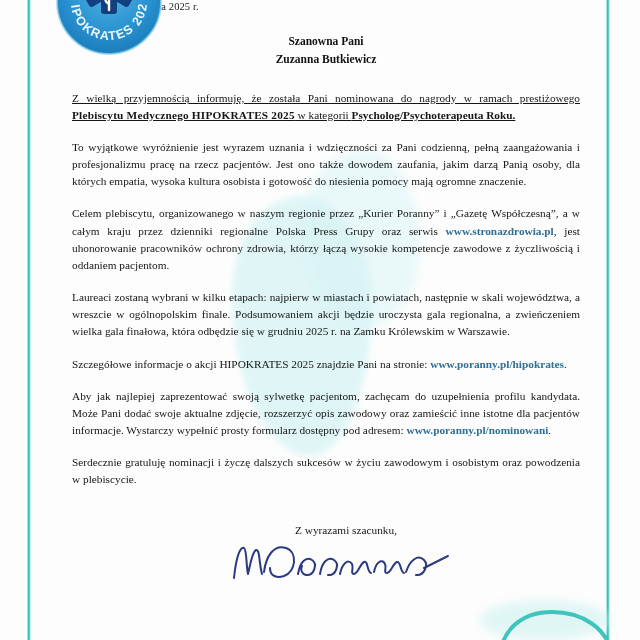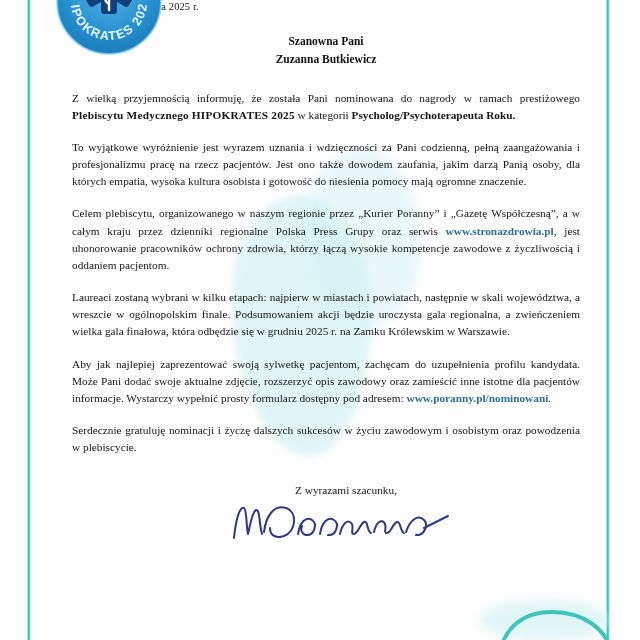--- a/index.html
+++ b/index.html
@@ -121,37 +121,37 @@
   .salutation .name { display: block; }
 
   p.body {
     font-size: 11.3px;
     line-height: 1.52;
     color: #151515;
     text-align: justify;
     margin: 15px 0 0 0;
     text-justify: inter-word;
   }
-  p.body.first { margin-top: 21px; }
+  p.body.first { margin-top: 21px; text-decoration: underline; }
 
   b, .b { font-weight: bold; }
 
   .wide {
     font-weight: bold;
     letter-spacing: .2px;
   }
 
   a.link, .link {
     color: #2f6f96;
     font-weight: bold;
     text-decoration: none;
   }
 
   .closing {
-    margin-top: 28px;
+    margin-top: 36px;
     text-align: center;
     font-size: 11.3px;
     color: #151515;
     padding-left: 40px;
   }
 
   .signature {
     margin-top: 2px;
     text-align: center;
     padding-left: 30px;
@@ -222,20 +222,23 @@
     </p>
 
     <p class="body">To wyjątkowe wyróżnienie jest wyrazem uznania i wdzięczności za Pani codzienną, pełną zaangażowania i profesjonalizmu pracę na rzecz pacjentów. Jest ono także dowodem zaufania, jakim darzą Panią osoby, dla których empatia, wysoka kultura osobista i gotowość do niesienia pomocy mają ogromne znaczenie.</p>
 
     <p class="body">
       <span>Celem plebiscytu, organizowanego w naszym regionie przez „Kurier Poranny” i „Gazetę Współczesną”, a w całym kraju przez dzienniki regionalne Polska Press Grupy oraz serwis </span><a href="#" class="link">www.stronazdrowia.pl</a><span>, jest uhonorowanie pracowników ochrony zdrowia, którzy łączą wysokie kompetencje zawodowe z życzliwością i oddaniem pacjentom.</span>
     </p>
 
     <p class="body">Laureaci zostaną wybrani w kilku etapach: najpierw w miastach i powiatach, następnie w skali województwa, a wreszcie w ogólnopolskim finale. Podsumowaniem akcji będzie uroczysta gala regionalna, a zwieńczeniem wielka gala finałowa, która odbędzie się w grudniu 2025 r. na Zamku Królewskim w Warszawie.</p>
 
+    <p class="body">
+      <span>Szczegółowe informacje o akcji HIPOKRATES 2025 znajdzie Pani na stronie: </span><a href="#" class="link">www.poranny.pl/hipokrates</a><span>.</span>
+    </p>
 
     <p class="body">
       <span>Aby jak najlepiej zaprezentować swoją sylwetkę pacjentom, zachęcam do uzupełnienia profilu kandydata. Może Pani dodać swoje aktualne zdjęcie, rozszerzyć opis zawodowy oraz zamieścić inne istotne dla pacjentów informacje. Wystarczy wypełnić prosty formularz dostępny pod adresem: </span><a href="#" class="link">www.poranny.pl/nominowani</a><span>.</span>
     </p>
 
     <p class="body">Serdecznie gratuluję nominacji i życzę dalszych sukcesów w życiu zawodowym i osobistym oraz powodzenia w plebiscycie.</p>
 
     <div class="closing">Z wyrazami szacunku,</div>
 
     <div class="signature">

